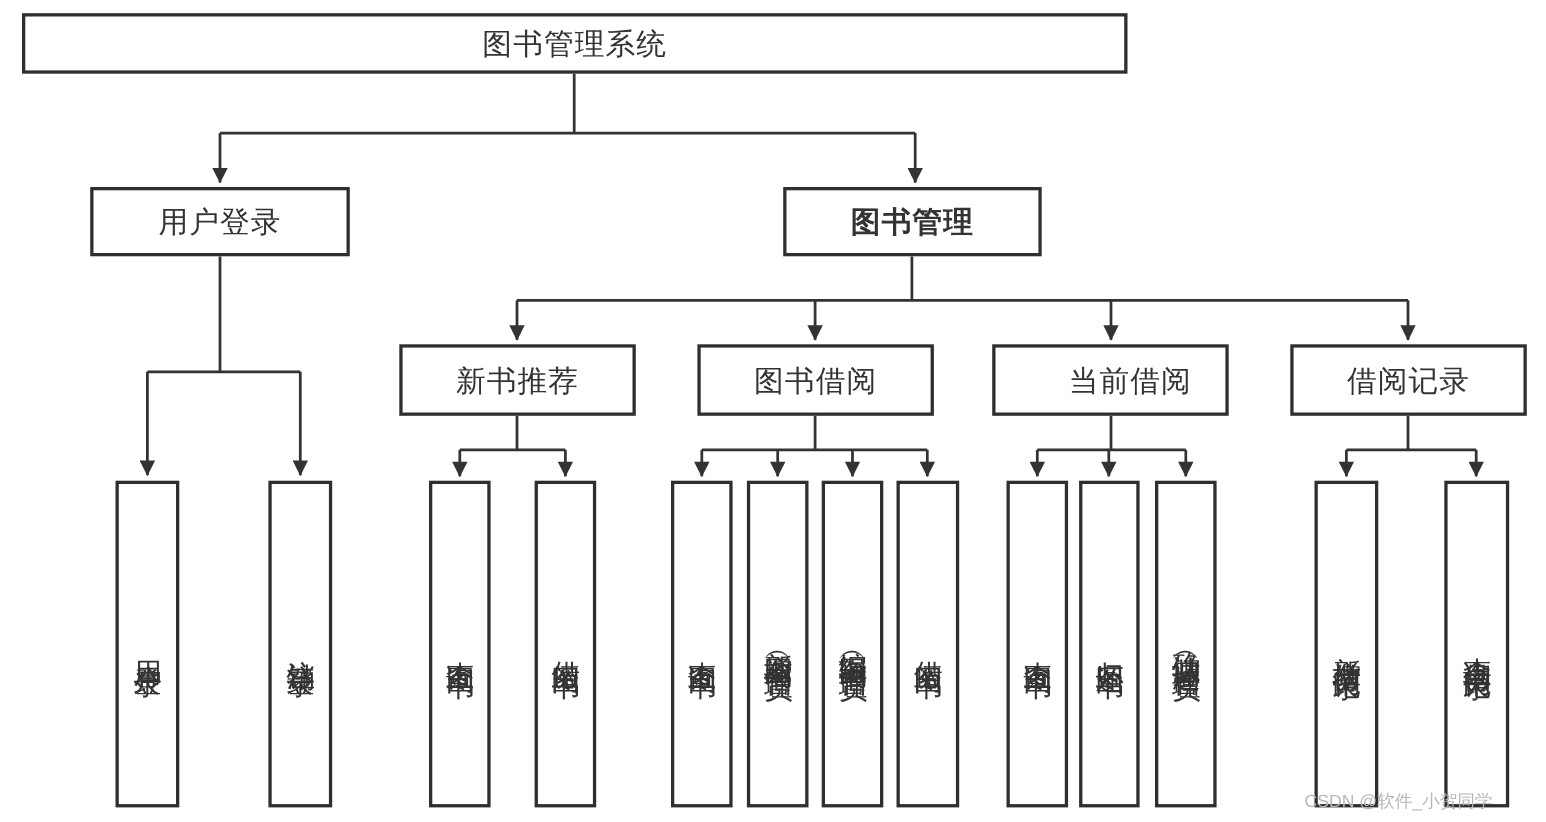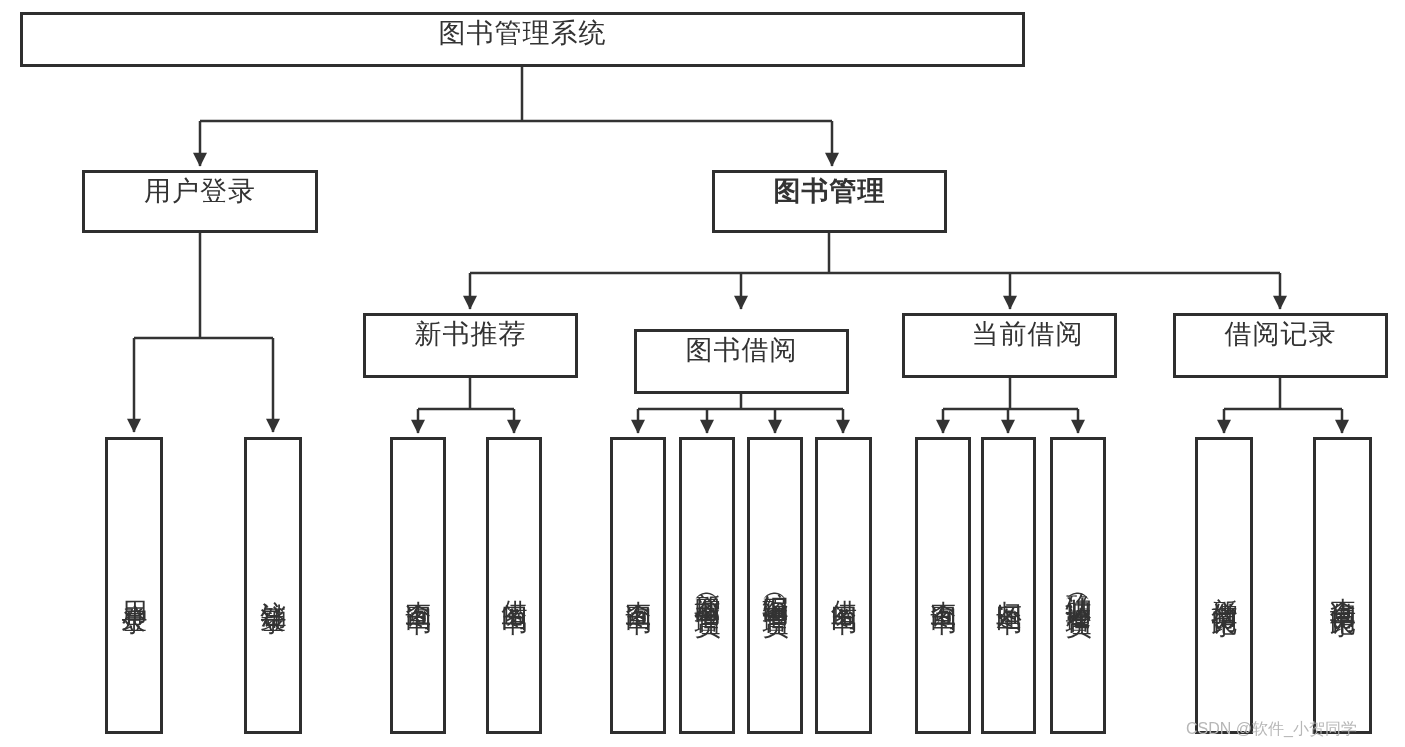--- a/index.html
+++ b/index.html
@@ -4,21 +4,21 @@
 <style>
   html,body { margin:0; padding:0; background:#ffffff; }
   .stage {
     position:relative; width:1405px; height:747px; background:#ffffff;
     font-family:"Liberation Sans","DejaVu Sans",sans-serif; overflow:hidden;
   }
   .wires { position:absolute; left:0; top:0; }
   .hbox {
     position:absolute; box-sizing:border-box;
     border:3px solid #2f2f2f; background:#ffffff;
-    display:flex; justify-content:center;
+    display:flex; align-items:center; justify-content:center;
     font-size:27px; color:#333333; letter-spacing:1px;
   }
   .vbox {
     position:absolute; box-sizing:border-box;
     border:3px solid #2f2f2f; background:#ffffff;
     display:flex; align-items:center; justify-content:center;
   }
   .vbox .vtext {
     writing-mode:vertical-rl; text-orientation:mixed;
     font-size:26px; color:#333333; letter-spacing:3px; line-height:1.15;
@@ -78,21 +78,21 @@
   <div class="hbox" style="left:82px; top:170px; width:236px; height:63px;">
     <span>用户登录</span>
   </div>
   <div class="hbox" style="left:712px; top:170px; width:235px; height:63px;font-weight:bold;">
     <span>图书管理</span>
   </div>
 
   <div class="hbox" style="left:363px; top:313px; width:215px; height:65px;">
     <span>新书推荐</span>
   </div>
-  <div class="hbox" style="left:634px; top:313px; width:215px; height:65px;margin-top:16px;">
+  <div class="hbox" style="left:634px; top:313px; width:215px; height:65px;">
     <span>图书借阅</span>
   </div>
   <div class="hbox" style="left:902px; top:313px; width:215px; height:65px;padding-left:36px;">
     <span>当前借阅</span>
   </div>
   <div class="hbox" style="left:1173px; top:313px; width:215px; height:65px;">
     <span>借阅记录</span>
   </div>
 
   <div class="vbox" style="left:105px; top:437px; width:58px; height:297px;">

